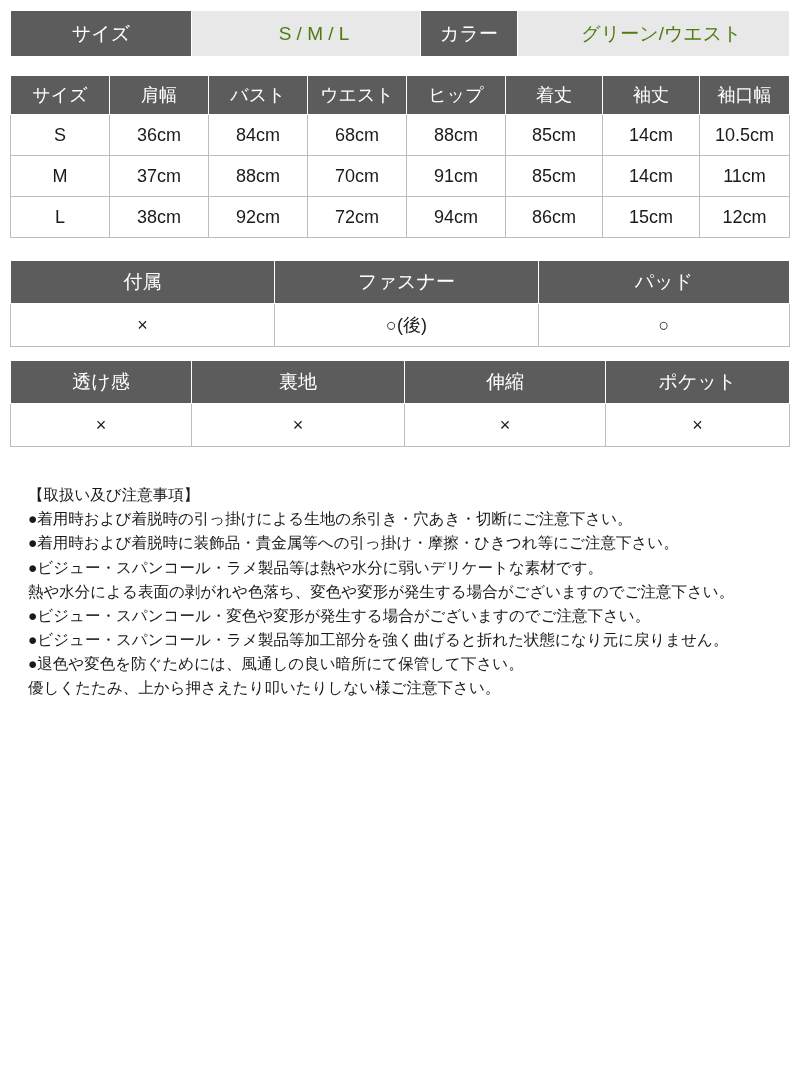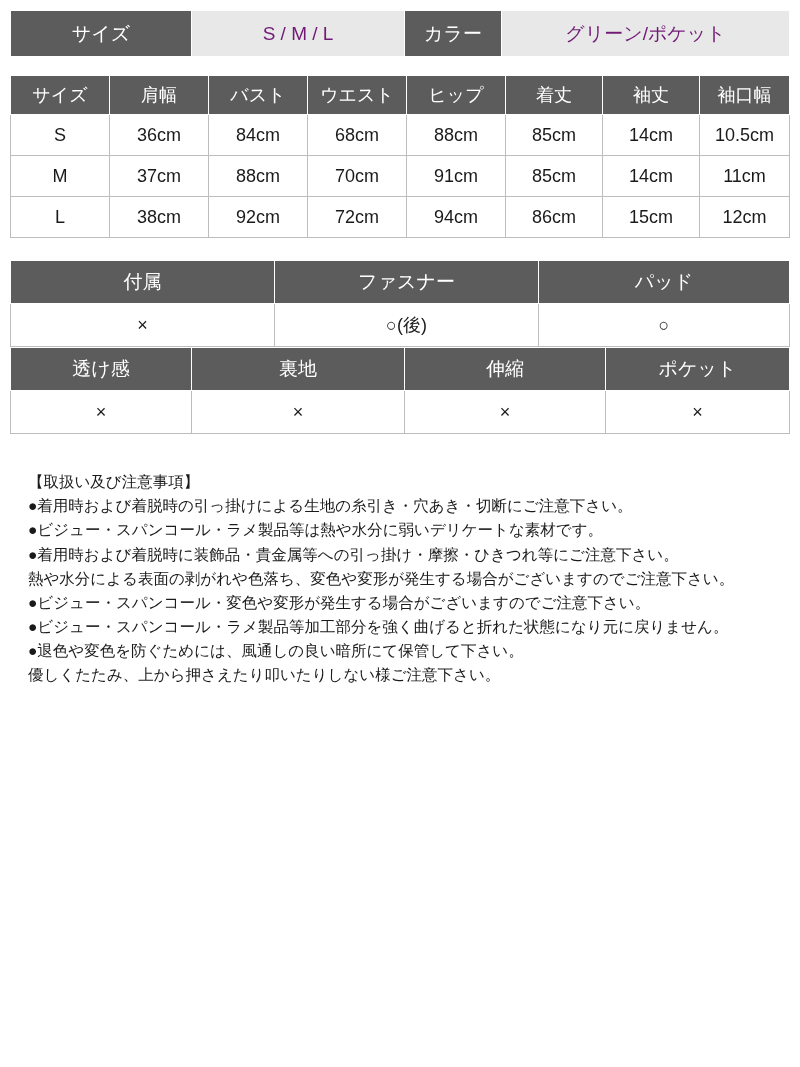--- a/index.html
+++ b/index.html
@@ -42,21 +42,22 @@
     height: 45px;
     font-size: 19px;
     border: 1px solid #ffffff;
   }
   .hdr {
     background: #5c5c5c;
     color: #ffffff;
   }
   .val {
     background: #e8e8e8;
-    color: #701a75;
+    color: #4d7c0f;
+    padding-left: 16px;
   }
   
   .size-table {
     margin-bottom: 22px;
     border: 1px solid #bdbdbd;
   }
   .size-table th {
     height: 38px;
     font-size: 18px;
     background: #5c5c5c;
@@ -65,21 +66,21 @@
   }
   .size-table td {
     height: 40px;
     font-size: 18px;
     background: #ffffff;
     color: #1a1a1a;
     border: 1px solid #bdbdbd;
   }
   
   .attr-table {
-    margin-bottom: 0;
+    margin-bottom: 13px;
   }
   .attr-table th {
     height: 42px;
     font-size: 19px;
     background: #5c5c5c;
     color: #ffffff;
     border: 1px solid #ffffff;
   }
   .attr-table td {
     height: 42px;
@@ -102,21 +103,21 @@
 <body>
 
 <div class="page">
 
   <table class="spec-table">
     <tbody>
       <tr>
         <td class="hdr" style="width:180px">サイズ</td>
         <td class="val" style="width:212px">S / M / L</td>
         <td class="hdr" style="width:96px">カラー</td>
-        <td class="val">グリーン/ポケット</td>
+        <td class="val">グリーン/ウエスト</td>
       </tr>
     </tbody>
   </table>
 
   <table class="size-table">
     <thead>
       <tr>
         <th style="width:98px">サイズ</th>
         <th style="width:98px">肩幅</th>
         <th style="width:98px">バスト</th>
@@ -193,22 +194,22 @@
         <td>×</td>
         <td>×</td>
         <td>×</td>
       </tr>
     </tbody>
   </table>
 
   <div class="notes">
     <div>【取扱い及び注意事項】</div>
     <div>●着用時および着脱時の引っ掛けによる生地の糸引き・穴あき・切断にご注意下さい。</div>
+    <div>●着用時および着脱時に装飾品・貴金属等への引っ掛け・摩擦・ひきつれ等にご注意下さい。</div>
     <div>●ビジュー・スパンコール・ラメ製品等は熱や水分に弱いデリケートな素材です。</div>
-    <div>●着用時および着脱時に装飾品・貴金属等への引っ掛け・摩擦・ひきつれ等にご注意下さい。</div>
     <div>熱や水分による表面の剥がれや色落ち、変色や変形が発生する場合がございますのでご注意下さい。</div>
     <div>●ビジュー・スパンコール・変色や変形が発生する場合がございますのでご注意下さい。</div>
     <div>●ビジュー・スパンコール・ラメ製品等加工部分を強く曲げると折れた状態になり元に戻りません。</div>
     <div>●退色や変色を防ぐためには、風通しの良い暗所にて保管して下さい。</div>
     <div>優しくたたみ、上から押さえたり叩いたりしない様ご注意下さい。</div>
   </div>
 
 </div>
 
 </body></html>

